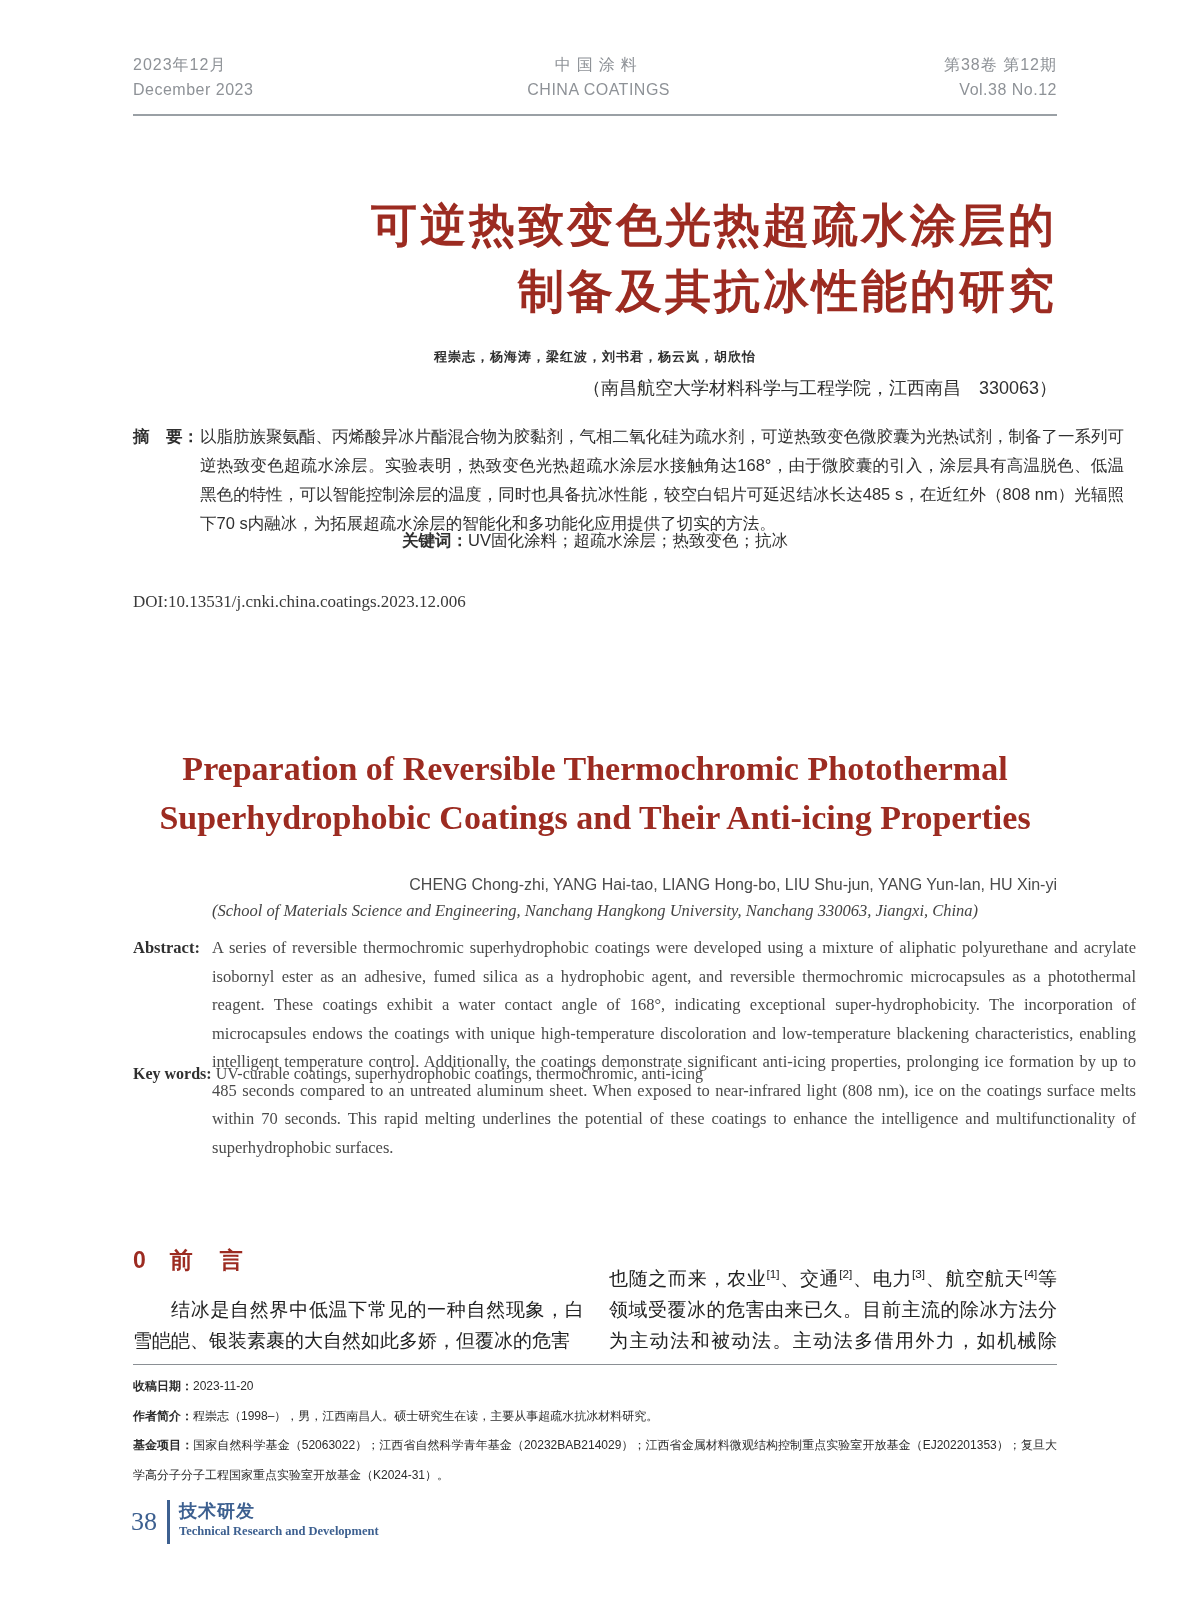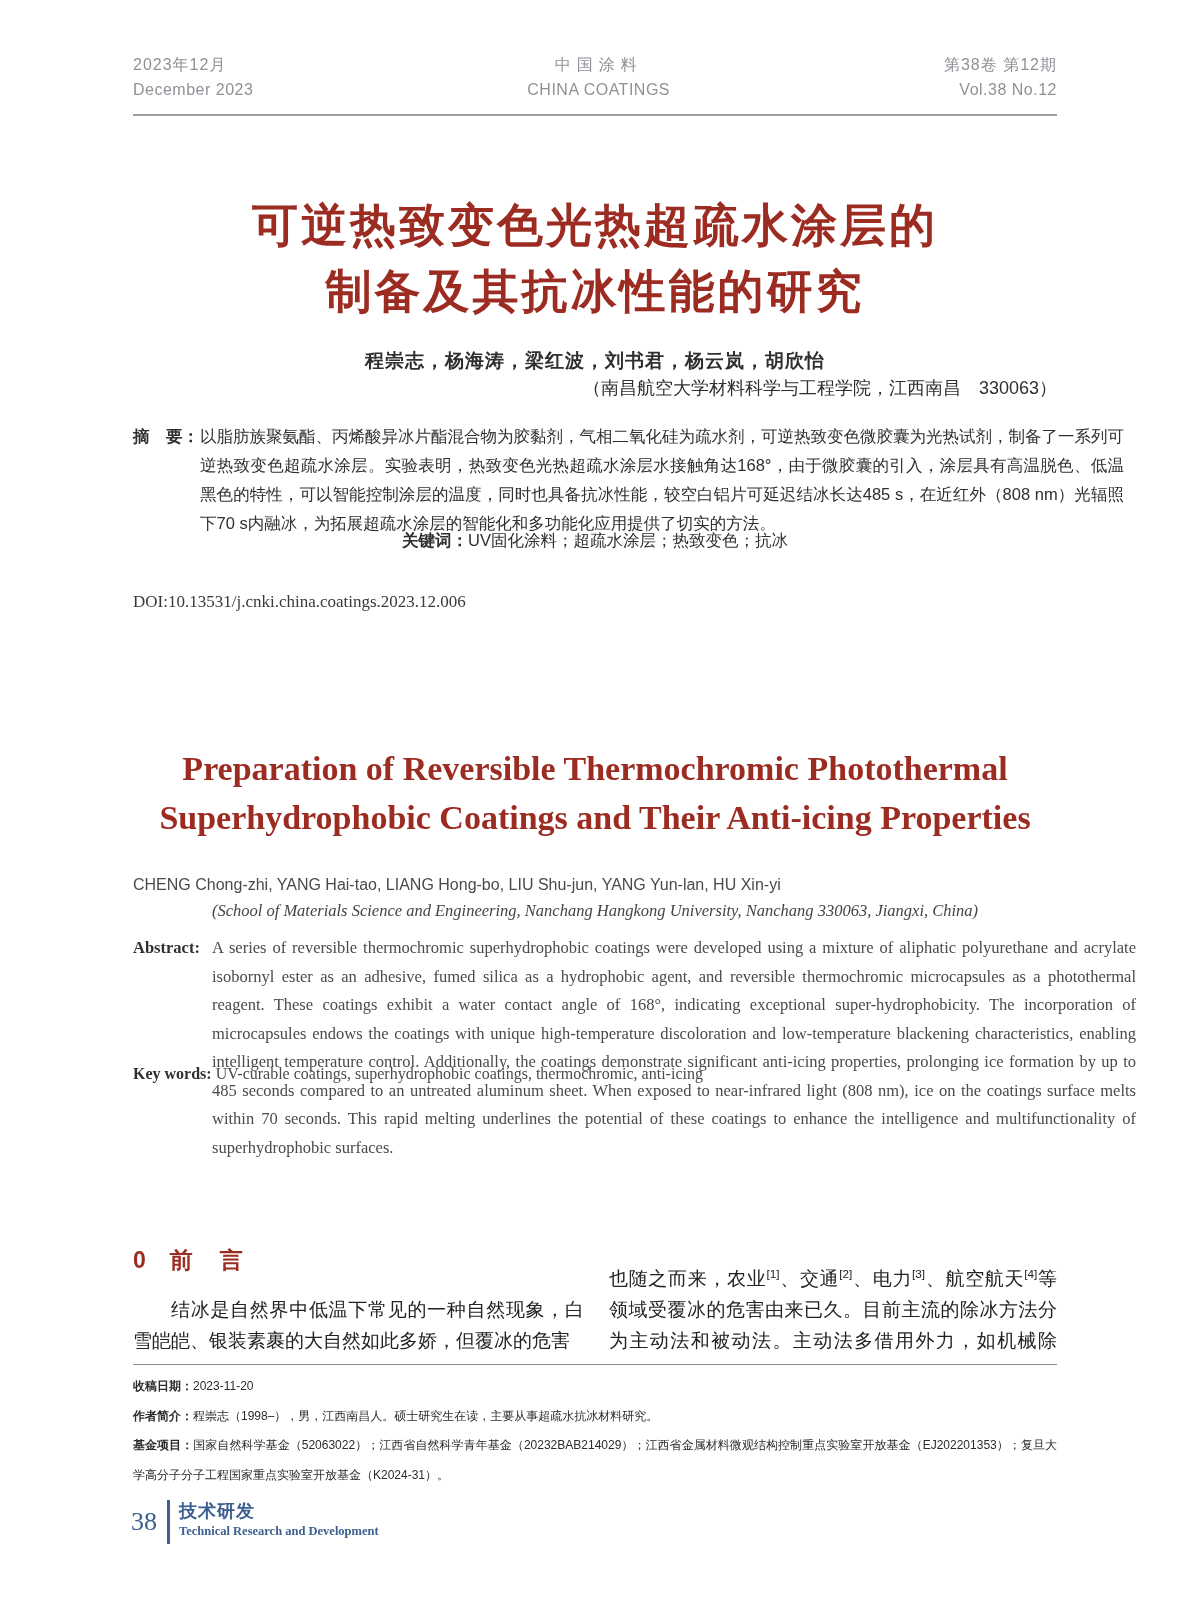--- a/index.html
+++ b/index.html
@@ -19,25 +19,25 @@
     font-size:16px; line-height:25px;
   }
   .journal-header .col-c { text-align:center; }
   .journal-header .col-r { text-align:right; }
   .hdr-zh { letter-spacing:1px; }
   .hdr-zh.center { letter-spacing:6px; }
   .hdr-en { letter-spacing:0.5px; }
 
   
   .title-zh {
-    left:133px; top:192px; width:924px; text-align:center;
+    left:133px; top:192px; width:924px; text-align:right;
     color:var(--accent-red,#9c2b21); font-weight:bold;
     font-size:46px; line-height:66px; letter-spacing:3px;
   }
-  .authors-zh { left:133px; top:348px; width:924px; text-align:center; font-size:19px; font-weight:bold; letter-spacing:1px; }
+  .authors-zh { left:133px; top:348px; width:924px; text-align:center; font-size:13px; font-weight:bold; letter-spacing:1px; }
   .affil-zh   { left:133px; top:376px; width:924px; text-align:right; font-size:18px; }
 
   
   .hang { text-align:justify; }
   .hang .hang-label { display:inline-block; font-weight:bold; white-space:nowrap; }
   .abstract-zh { left:133px; top:422px; width:924px; font-size:16.5px; line-height:29px; padding-left:67px; }
   .abstract-zh .hang-label { width:67px; margin-left:-67px; }
   .keywords-zh { left:133px; top:530px; width:924px; font-size:16.5px;text-align:center; }
   .keywords-zh .hang-label { font-weight:bold; }
 
@@ -50,21 +50,21 @@
   sup { font-size:0.62em; vertical-align:super; line-height:0; }
 
   .doi-line { left:133px; top:592px; width:924px; font-family:"Liberation Serif", serif; font-size:17px; color:#3a3a3a; }
 
   
   .title-en {
     left:133px; top:744px; width:924px; text-align:center;
     color:var(--accent-red,#9c2b21); font-weight:bold;
     font-family:"Liberation Serif", serif; font-size:34px; line-height:49px;
   }
-  .authors-en { left:133px; top:876px; width:924px; text-align:left; font-size:16px; color:#4a4a4a; }
+  .authors-en { left:133px; top:876px; width:924px; text-align:right; font-size:16px; color:#4a4a4a; }
   .affil-en   { left:133px; top:901px; width:924px; text-align:center; font-family:"Liberation Serif", serif; font-style:italic; font-size:16.5px; color:#444; }
 
   
   .abstract-en {
     left:133px; top:934px; width:924px;
     font-family:"Liberation Serif", serif; font-size:16.5px; line-height:28.5px;
     color:#4a4a4a; padding-left:79px;
   }
   .abstract-en .hang-label { width:79px; margin-left:-79px; font-family:"Liberation Serif", serif; color:#2f2f2f; }
   .keywords-en { left:133px; top:1065px; width:924px; font-family:"Liberation Serif", serif; font-size:16px; color:#4a4a4a; }

